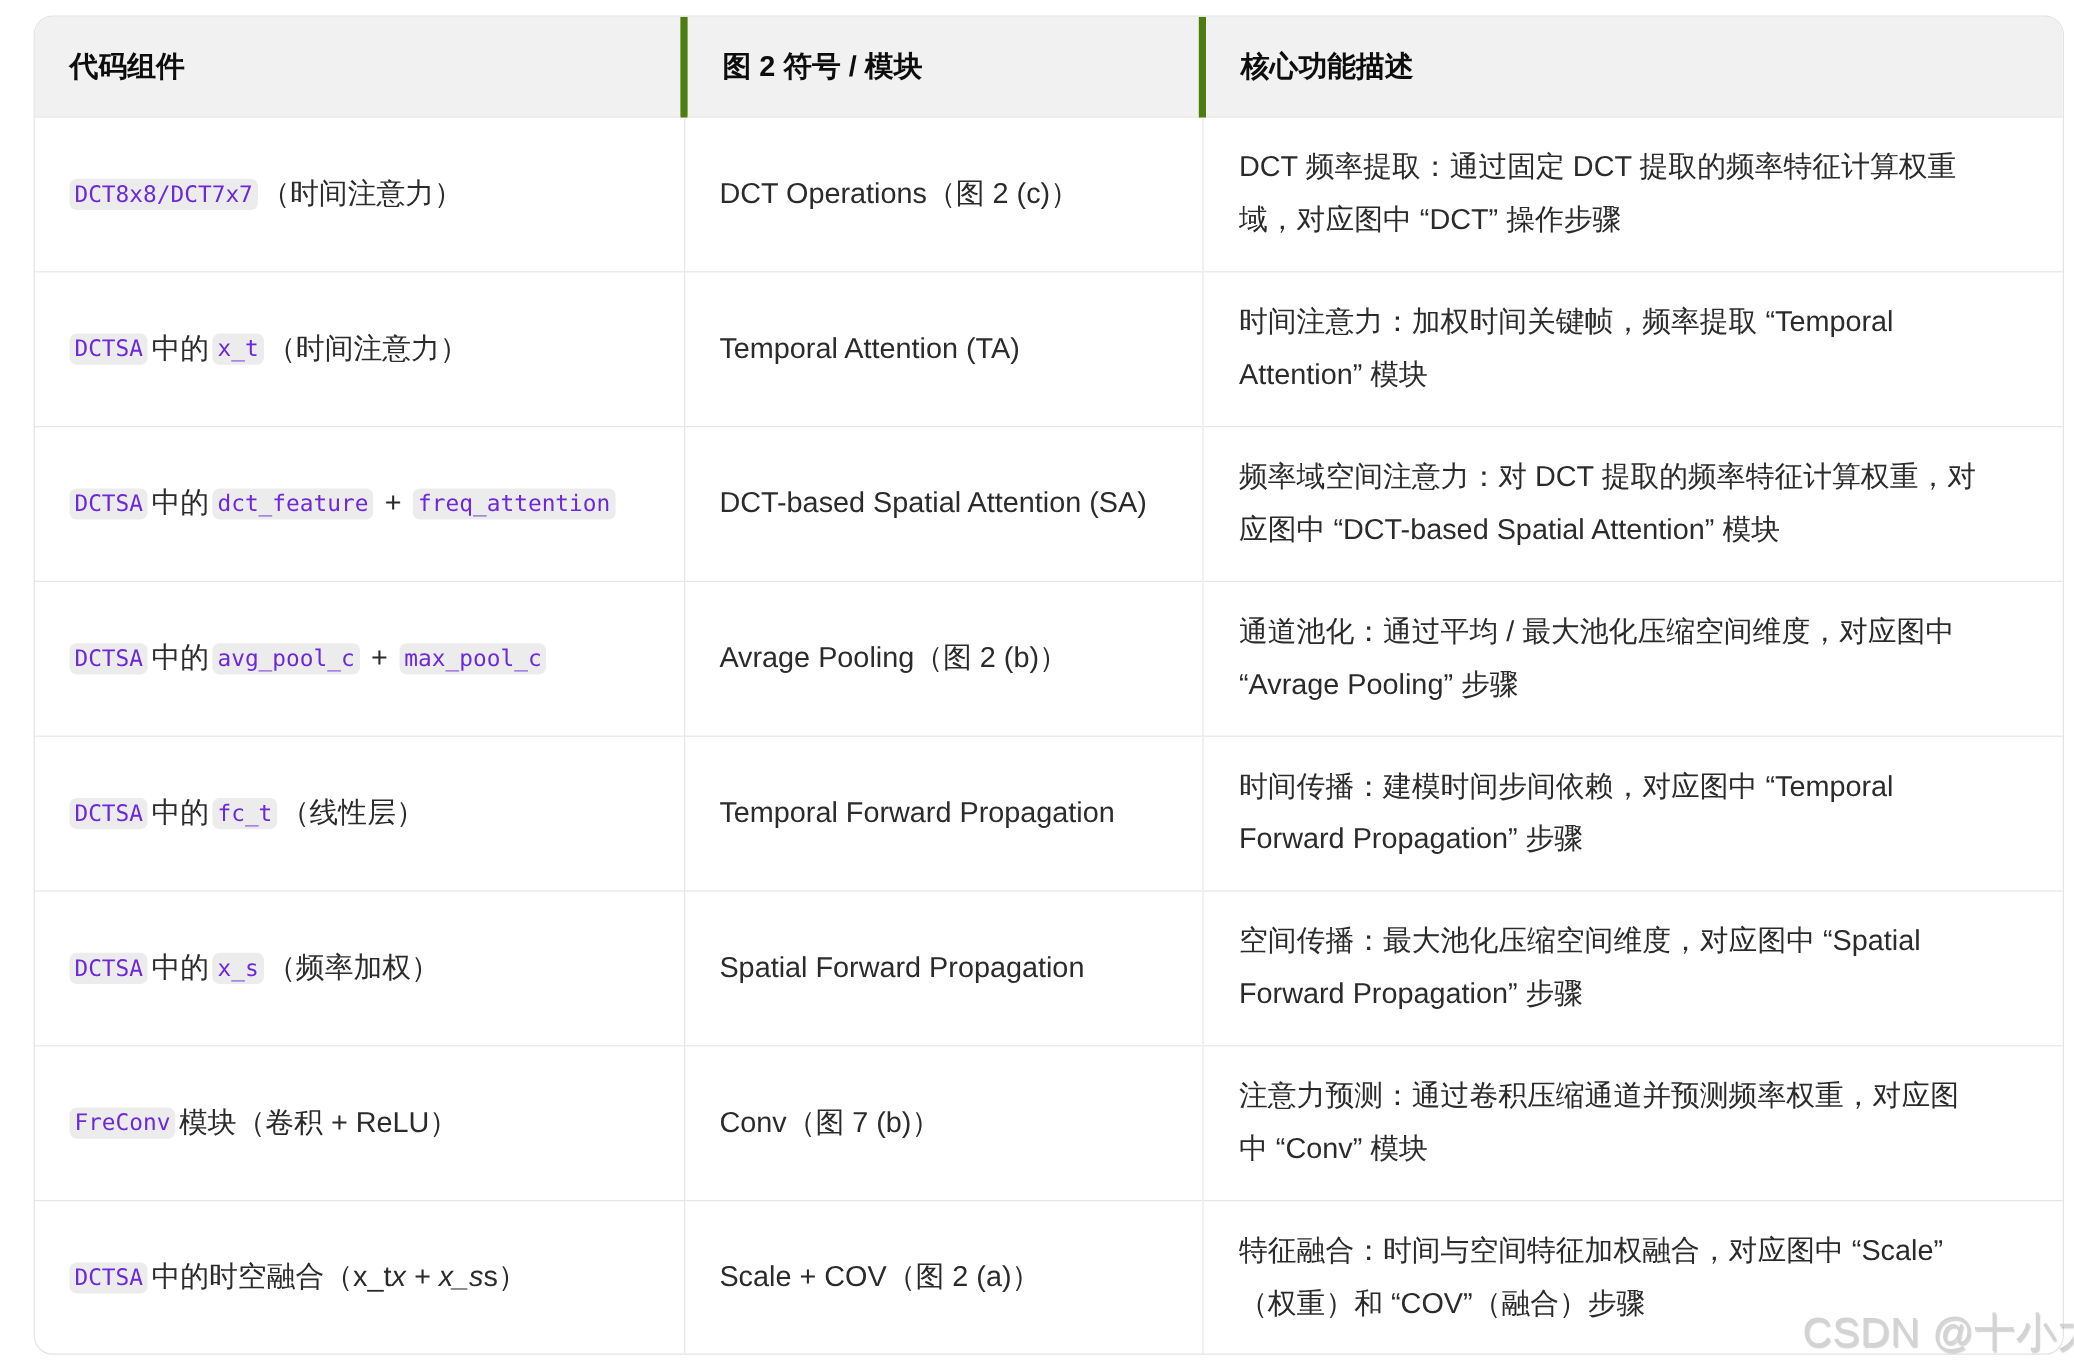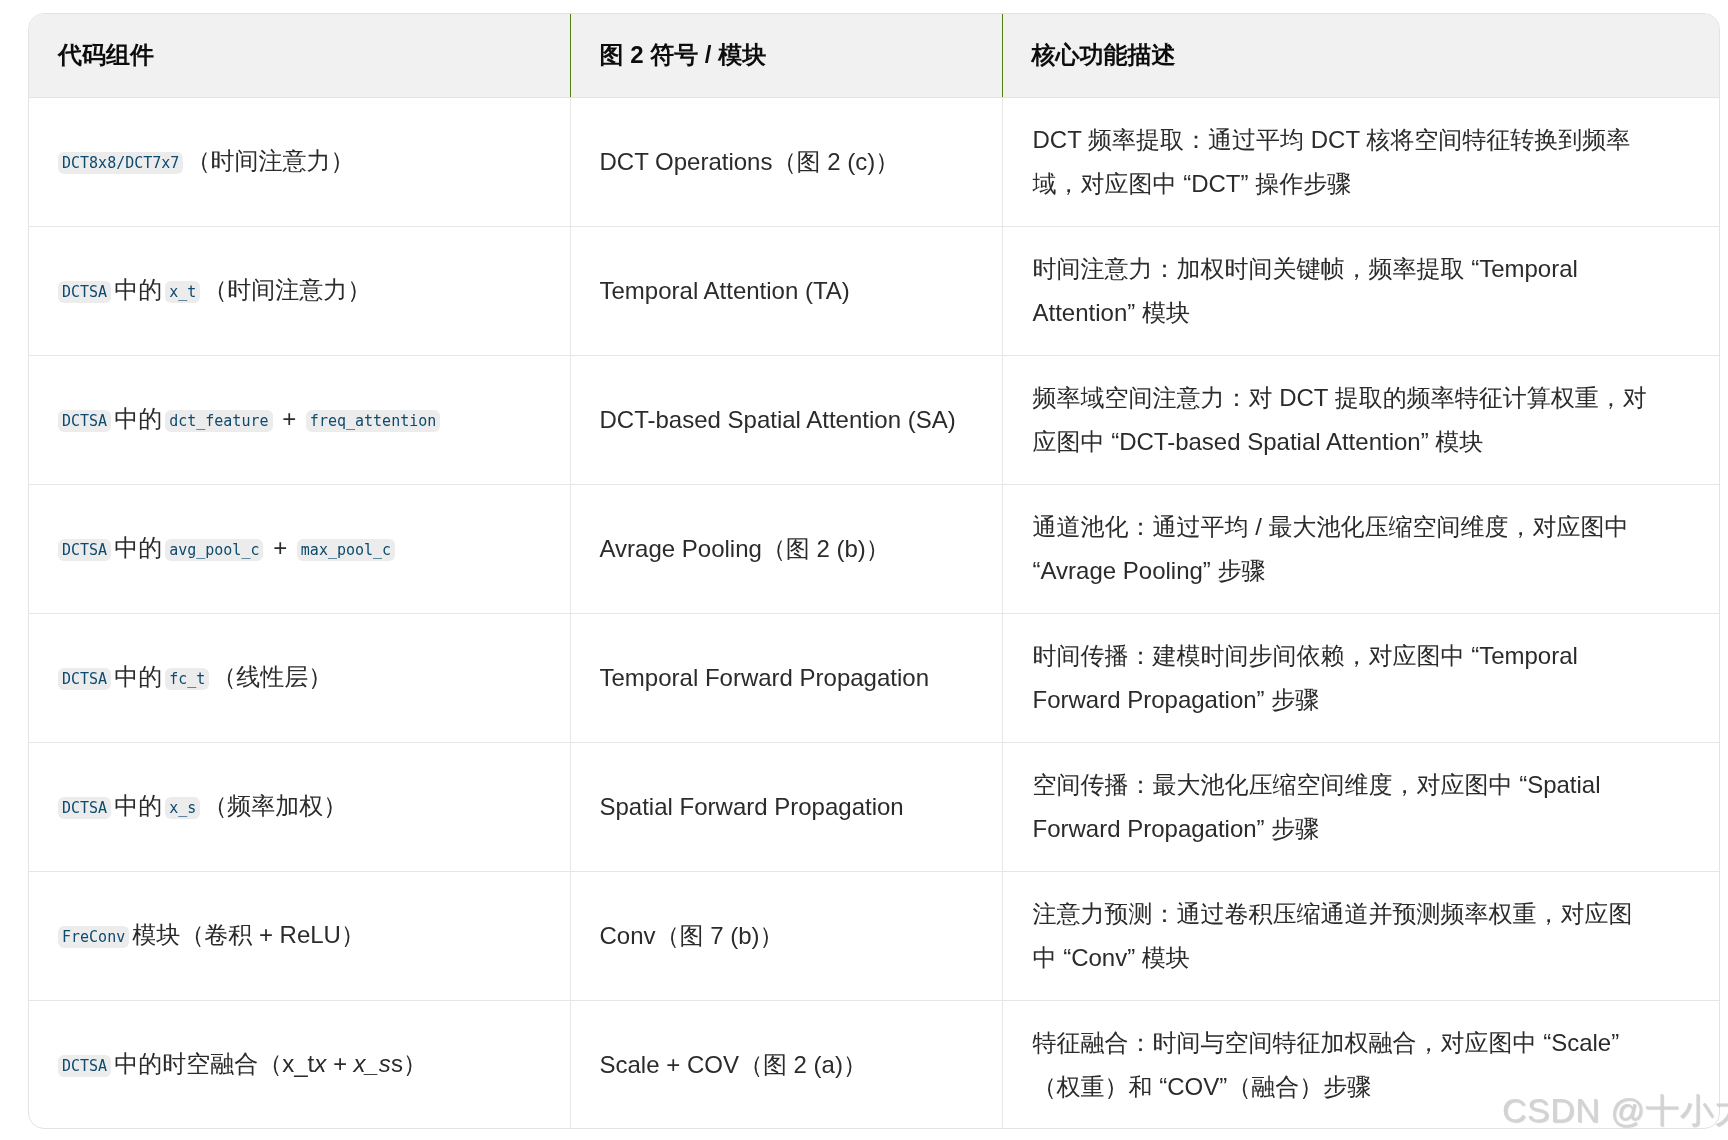--- a/index.html
+++ b/index.html
@@ -42,43 +42,43 @@
     th {
       text-align: left;
       vertical-align: middle;
       padding: 0 29px;
       font-size: 24px;
       font-weight: bold;
       color: #0d0d0d;
       border-bottom: 1px solid #e3e3e3;
       white-space: nowrap;
     }
-    th + th { border-left: 1px solid #4d7c0f; }
+    th + th { border-left: 6px solid #4d7c0f; }
     tbody tr { height: 129px; }
     td {
       vertical-align: middle;
       padding: 0 29px;
       font-size: 24px;
       line-height: 30px;
       border-top: 1px solid #e6e6e6;
       white-space: nowrap;
     }
     td + td { border-left: 1px solid #e6e6e6; }
     tbody tr:first-child td { border-top: none; }
     td.desc {
       padding-left: 30px;
       line-height: 44px;
     }
     .desc-line {
       white-space: nowrap;
     }
     code {
       font-family: "DejaVu Sans Mono", "Liberation Mono", monospace;
-      font-size: 15px;
-      color: #0c4a6e;
+      font-size: 19px;
+      color: #6d28d9;
       background: #ececec;
       border-radius: 6px;
       padding: 2px 4px;
       margin: 0 3px;
       vertical-align: 1px;
     }
     td > code:first-child { margin-left: 0; }
     em {
     }
     .watermark {
@@ -109,21 +109,21 @@
         <th>图 2 符号 / 模块</th>
         <th>核心功能描述</th>
       </tr>
     </thead>
     <tbody>
 
       <tr>
         <td><code>DCT8x8/DCT7x7</code><span>（时间注意力）</span></td>
         <td><span>DCT Operations（图 2 (c)）</span></td>
         <td class="desc">
-          <div class="desc-line">DCT 频率提取：通过平均 DCT 核将空间特征转换到频率</div>
+          <div class="desc-line">DCT 频率提取：通过固定 DCT 提取的频率特征计算权重</div>
           <div class="desc-line">域，对应图中 “DCT” 操作步骤</div>
         </td>
       </tr>
 
       <tr>
         <td><code>DCTSA</code><span>中的</span><code>x_t</code><span>（时间注意力）</span></td>
         <td><span>Temporal Attention (TA)</span></td>
         <td class="desc">
           <div class="desc-line">时间注意力：加权时间关键帧，频率提取 “Temporal</div>
           <div class="desc-line">Attention” 模块</div>

